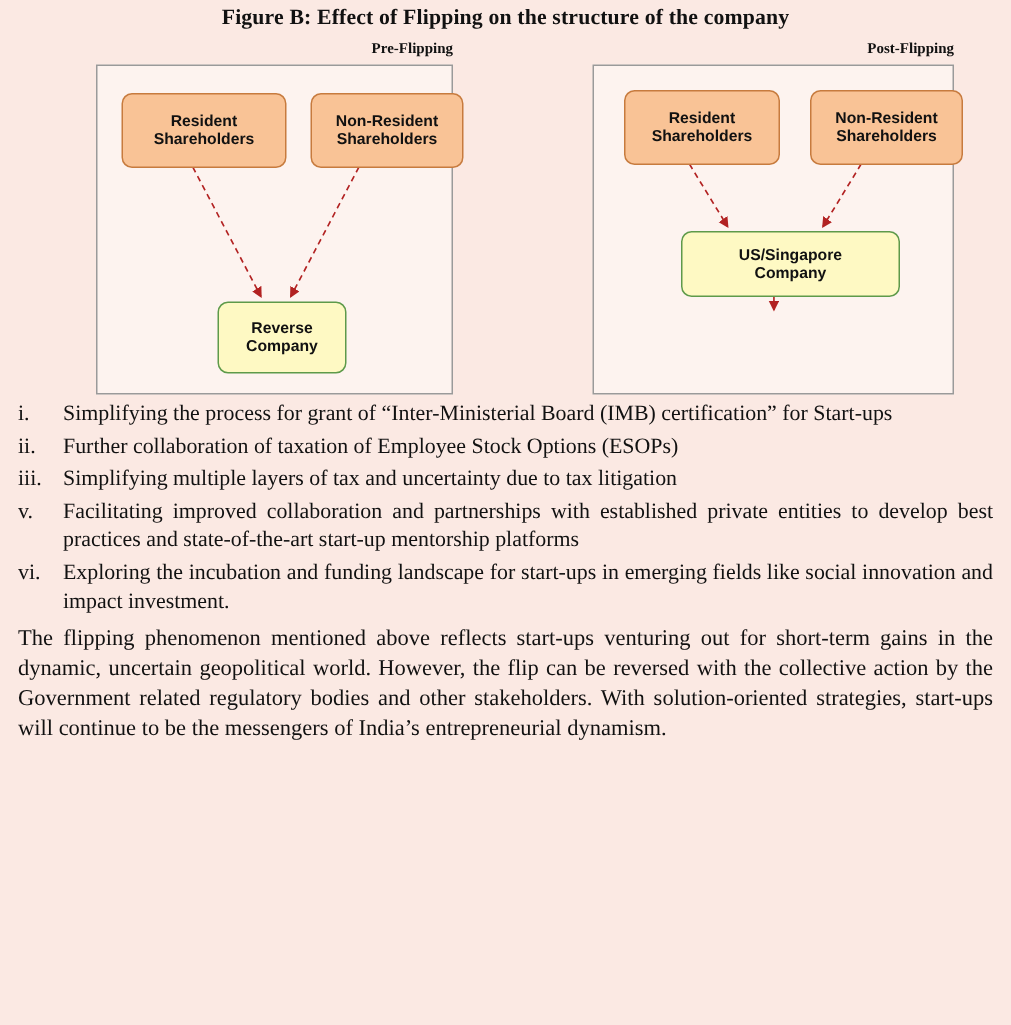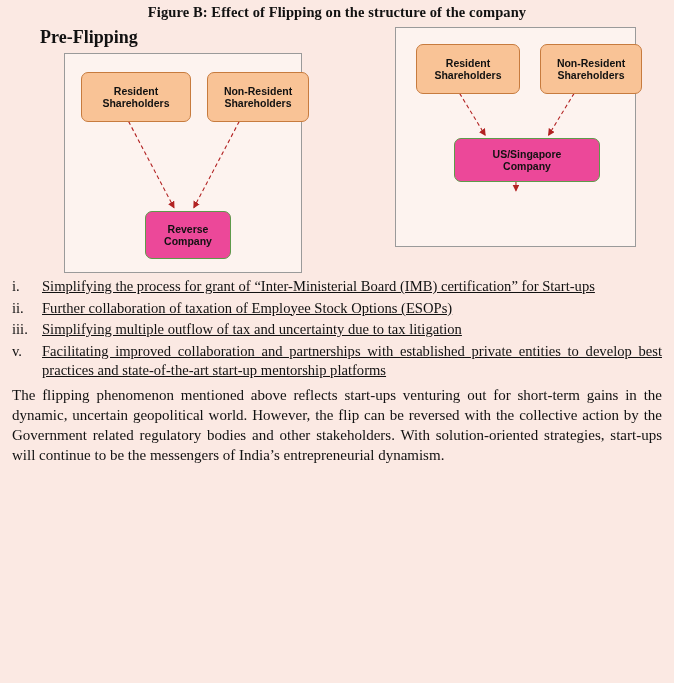--- a/index.html
+++ b/index.html
@@ -34,23 +34,23 @@
     margin-top: 6px;
     padding: 0 30px 0 32px;
   }
   .panel {
     width: 262px;
   }
   .panel.post {
     width: 265px;
   }
   .panel-title {
-    text-align: left;
+    text-align: right;
     font-weight: bold;
-    font-size: 18px;
+    font-size: 10px;
     margin-bottom: 5px;
   }
   .panel-box {
     position: relative;
     border: 1px solid #9a9a9a;
     background: #fdf3ef;
     height: 220px;
     box-sizing: border-box;
     margin-left: 24px;
   }
@@ -69,21 +69,21 @@
     display: flex;
     align-items: center;
     justify-content: center;
     padding: 2px 4px;
   }
   .node.orange {
     background: #f9c396;
     border: 1px solid #c77b3e;
   }
   .node.green {
-    background: #ec4899;
+    background: #fef9c3;
     border: 1px solid #5e9a4a;
     text-align: center;
   }
   svg.arrows {
     position: absolute;
     left: 0;
     top: 0;
     width: 100%;
     height: 100%;
     overflow: visible;
@@ -108,21 +108,20 @@
   .li-mark {
     width: 30px;
     flex: 0 0 30px;
     font-size: 14.6px;
   }
   .li-text {
     flex: 1 1 auto;
     text-align: justify;
     font-size: 14.6px;
     line-height: 1.31;
-    text-decoration: underline;
   }
   .closing {
     margin-top: 6px;
     text-align: justify;
     font-size: 15px;
     line-height: 1.33;
   }
 </style>
 </head>
 <body>
@@ -163,20 +162,21 @@
         <div class="node green" style="left:80px; top:157px; width:86px; height:48px;">
           <span>
             <span>Reverse</span><br>
             <span>Company</span>
           </span>
         </div>
       </div>
     </div>
 
     <div class="panel post">
+      <div class="panel-title">Post-Flipping</div>
       <div class="panel-box">
         <svg class="arrows" viewBox="0 0 263 220" preserveAspectRatio="none">
           <defs>
             <marker id="ah2" markerWidth="7" markerHeight="7" refX="5" refY="3.2" orient="auto">
               <path d="M0,0 L6,3.2 L0,6.4 z" fill="#b22222"></path>
             </marker>
           </defs>
           <line x1="70" y1="66" x2="98" y2="108" stroke="#b22222" stroke-width="1.2" stroke-dasharray="4,3" marker-end="url(#ah2)"></line>
           <line x1="196" y1="66" x2="168" y2="108" stroke="#b22222" stroke-width="1.2" stroke-dasharray="4,3" marker-end="url(#ah2)"></line>
           <line x1="132" y1="143" x2="132" y2="164" stroke="#b22222" stroke-width="1.2" marker-end="url(#ah2)"></line>
@@ -214,24 +214,28 @@
       <div class="li">
         <div class="li-mark">i.</div>
         <div class="li-text">Simplifying the process for grant of “Inter-Ministerial Board (IMB) certification” for Start-ups</div>
       </div>
       <div class="li">
         <div class="li-mark">ii.</div>
         <div class="li-text">Further collaboration of taxation of Employee Stock Options (ESOPs)</div>
       </div>
       <div class="li">
         <div class="li-mark">iii.</div>
-        <div class="li-text">Simplifying multiple outflow of tax and uncertainty due to tax litigation</div>
+        <div class="li-text">Simplifying multiple layers of tax and uncertainty due to tax litigation</div>
       </div>
       <div class="li">
         <div class="li-mark">v.</div>
         <div class="li-text">Facilitating improved collaboration and partnerships with established private entities to develop best practices and state-of-the-art start-up mentorship platforms</div>
       </div>
+      <div class="li">
+        <div class="li-mark">vi.</div>
+        <div class="li-text">Exploring the incubation and funding landscape for start-ups in emerging fields like social innovation and impact investment.</div>
+      </div>
     </div>
 
     <p class="closing">The flipping phenomenon mentioned above reflects start-ups venturing out for short-term gains in the dynamic, uncertain geopolitical world. However, the flip can be reversed with the collective action by the Government related regulatory bodies and other stakeholders. With solution-oriented strategies, start-ups will continue to be the messengers of India’s entrepreneurial dynamism.</p>
   </div>
 
 </div>
 
 </body></html>

